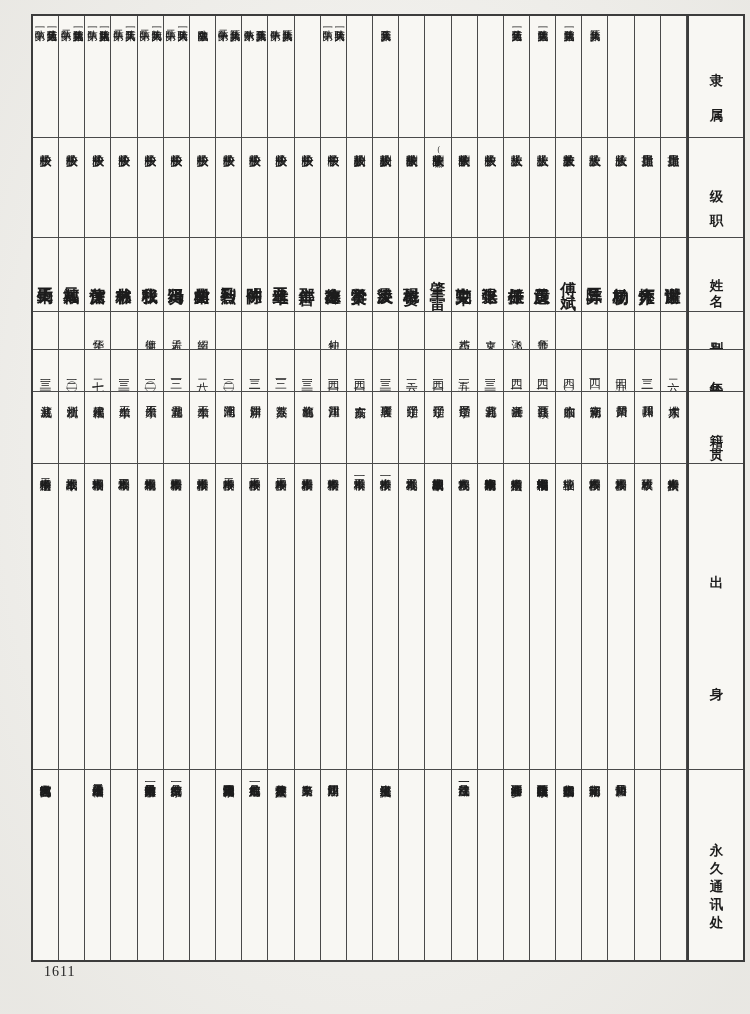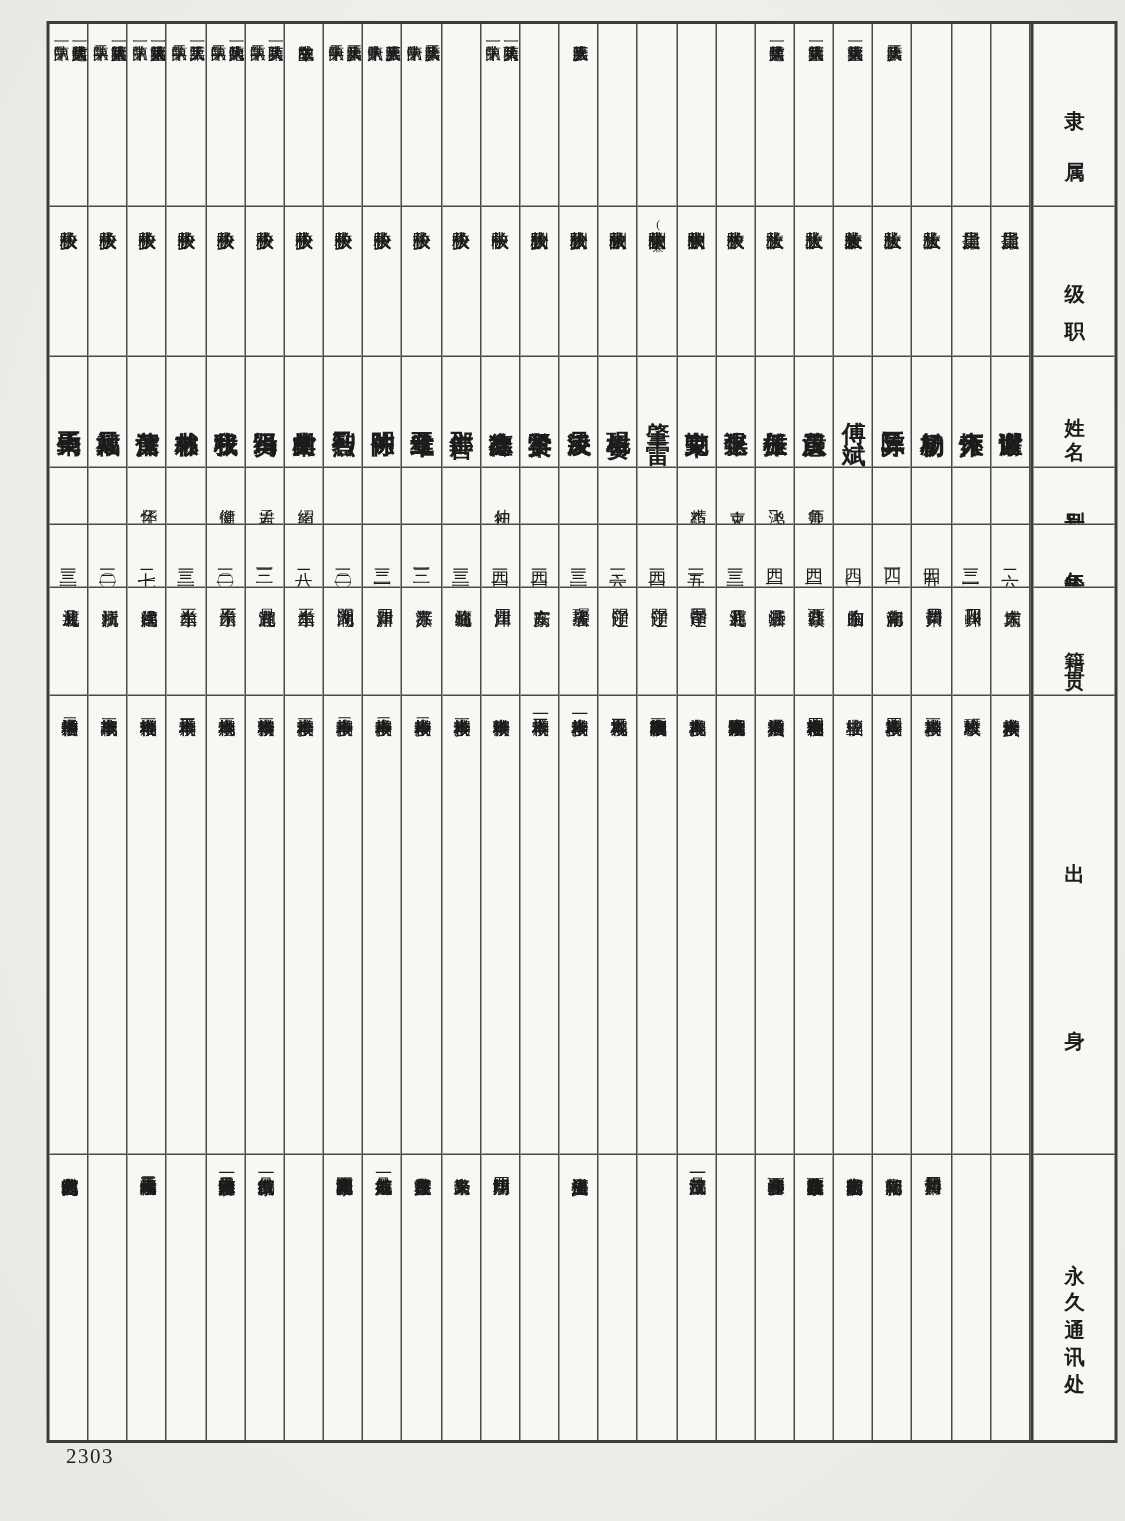--- a/index.html
+++ b/index.html
@@ -782,13 +782,13 @@
     </div>
     <div class="cell b-bg">
       <span class="vtext h-text h-bg">出身</span>
     </div>
     <div class="cell b-addr">
       <span class="vtext h-text h-addr">永久通讯处</span>
     </div>
   </div>
 </div>
 
-<div class="page-number">2303</div>
+<div class="page-number">1611</div>
 
 </body></html>

